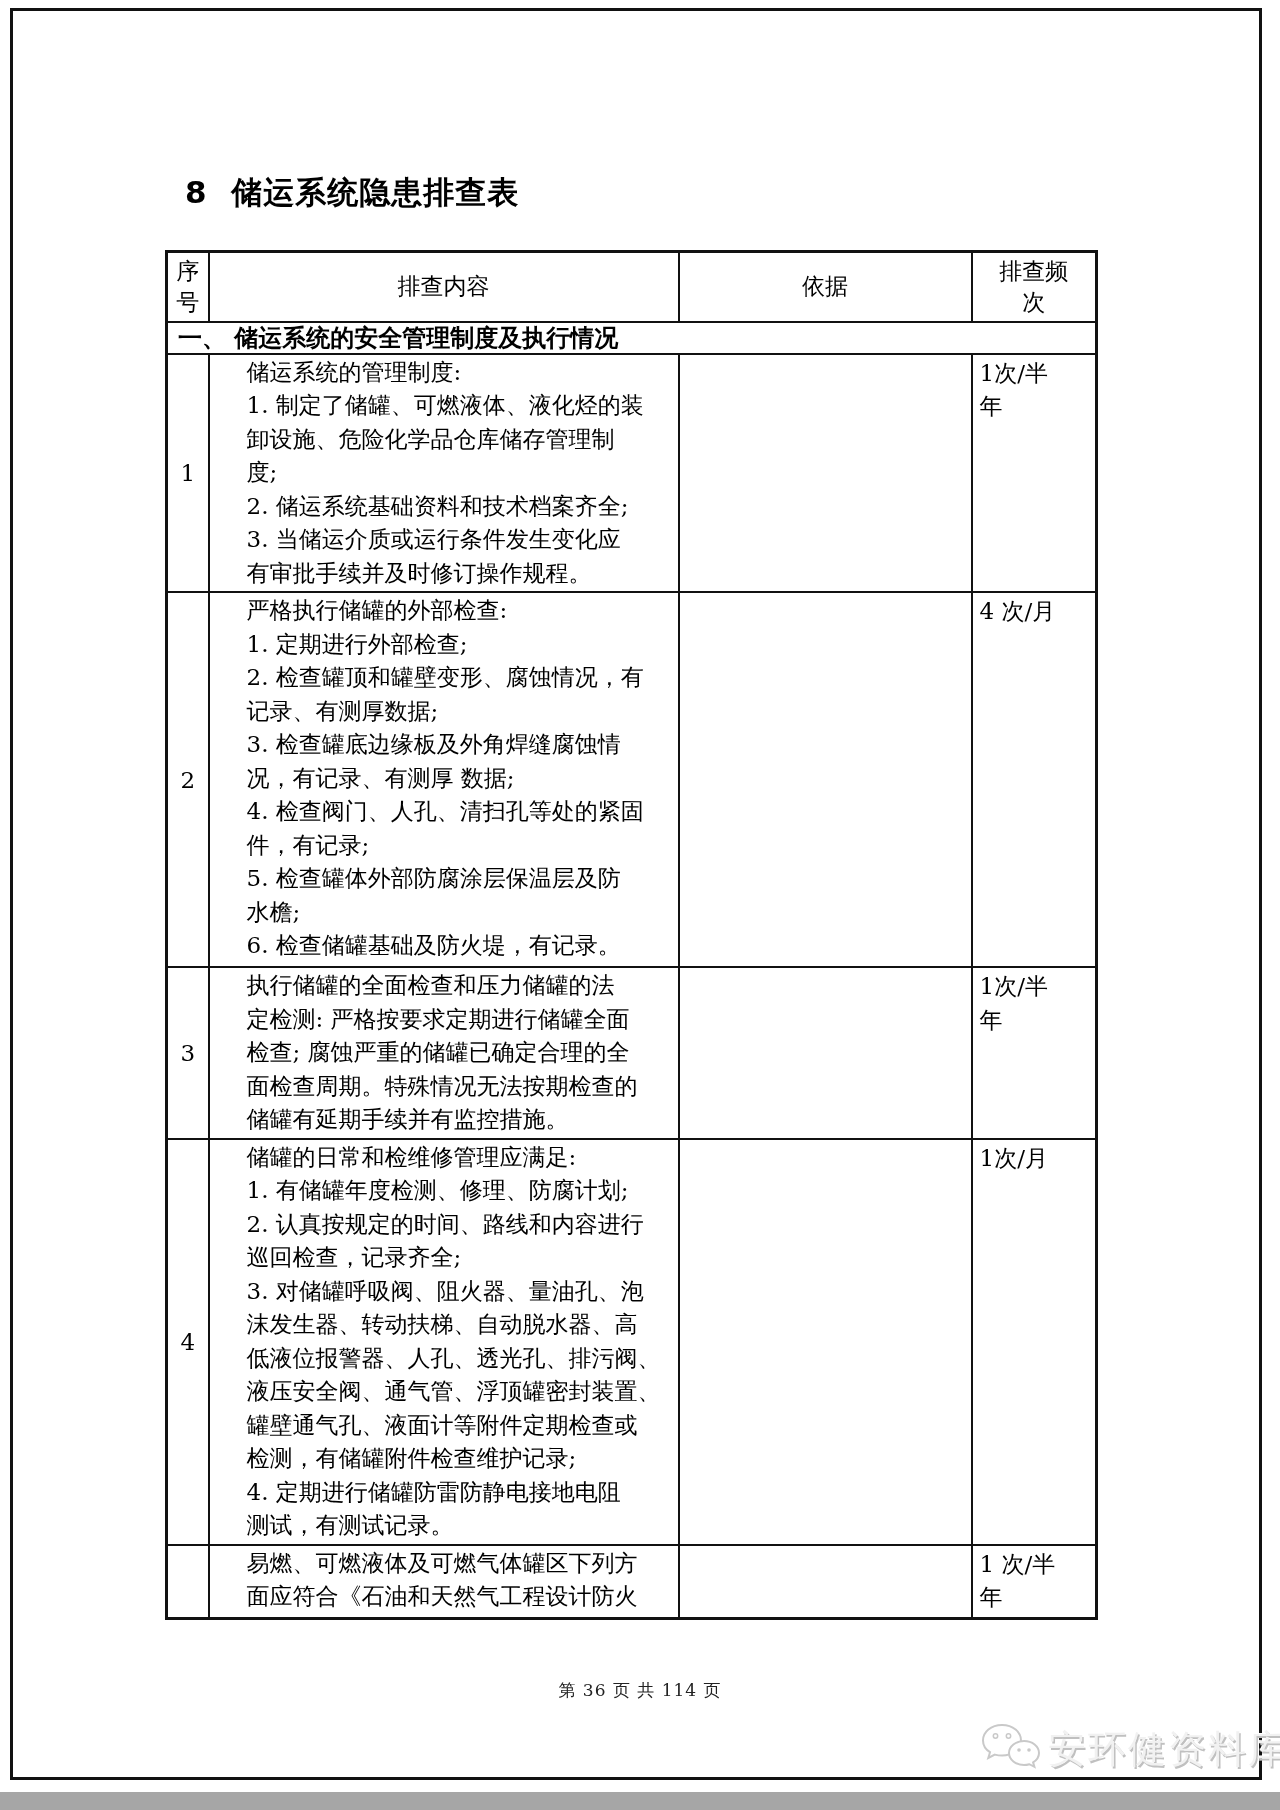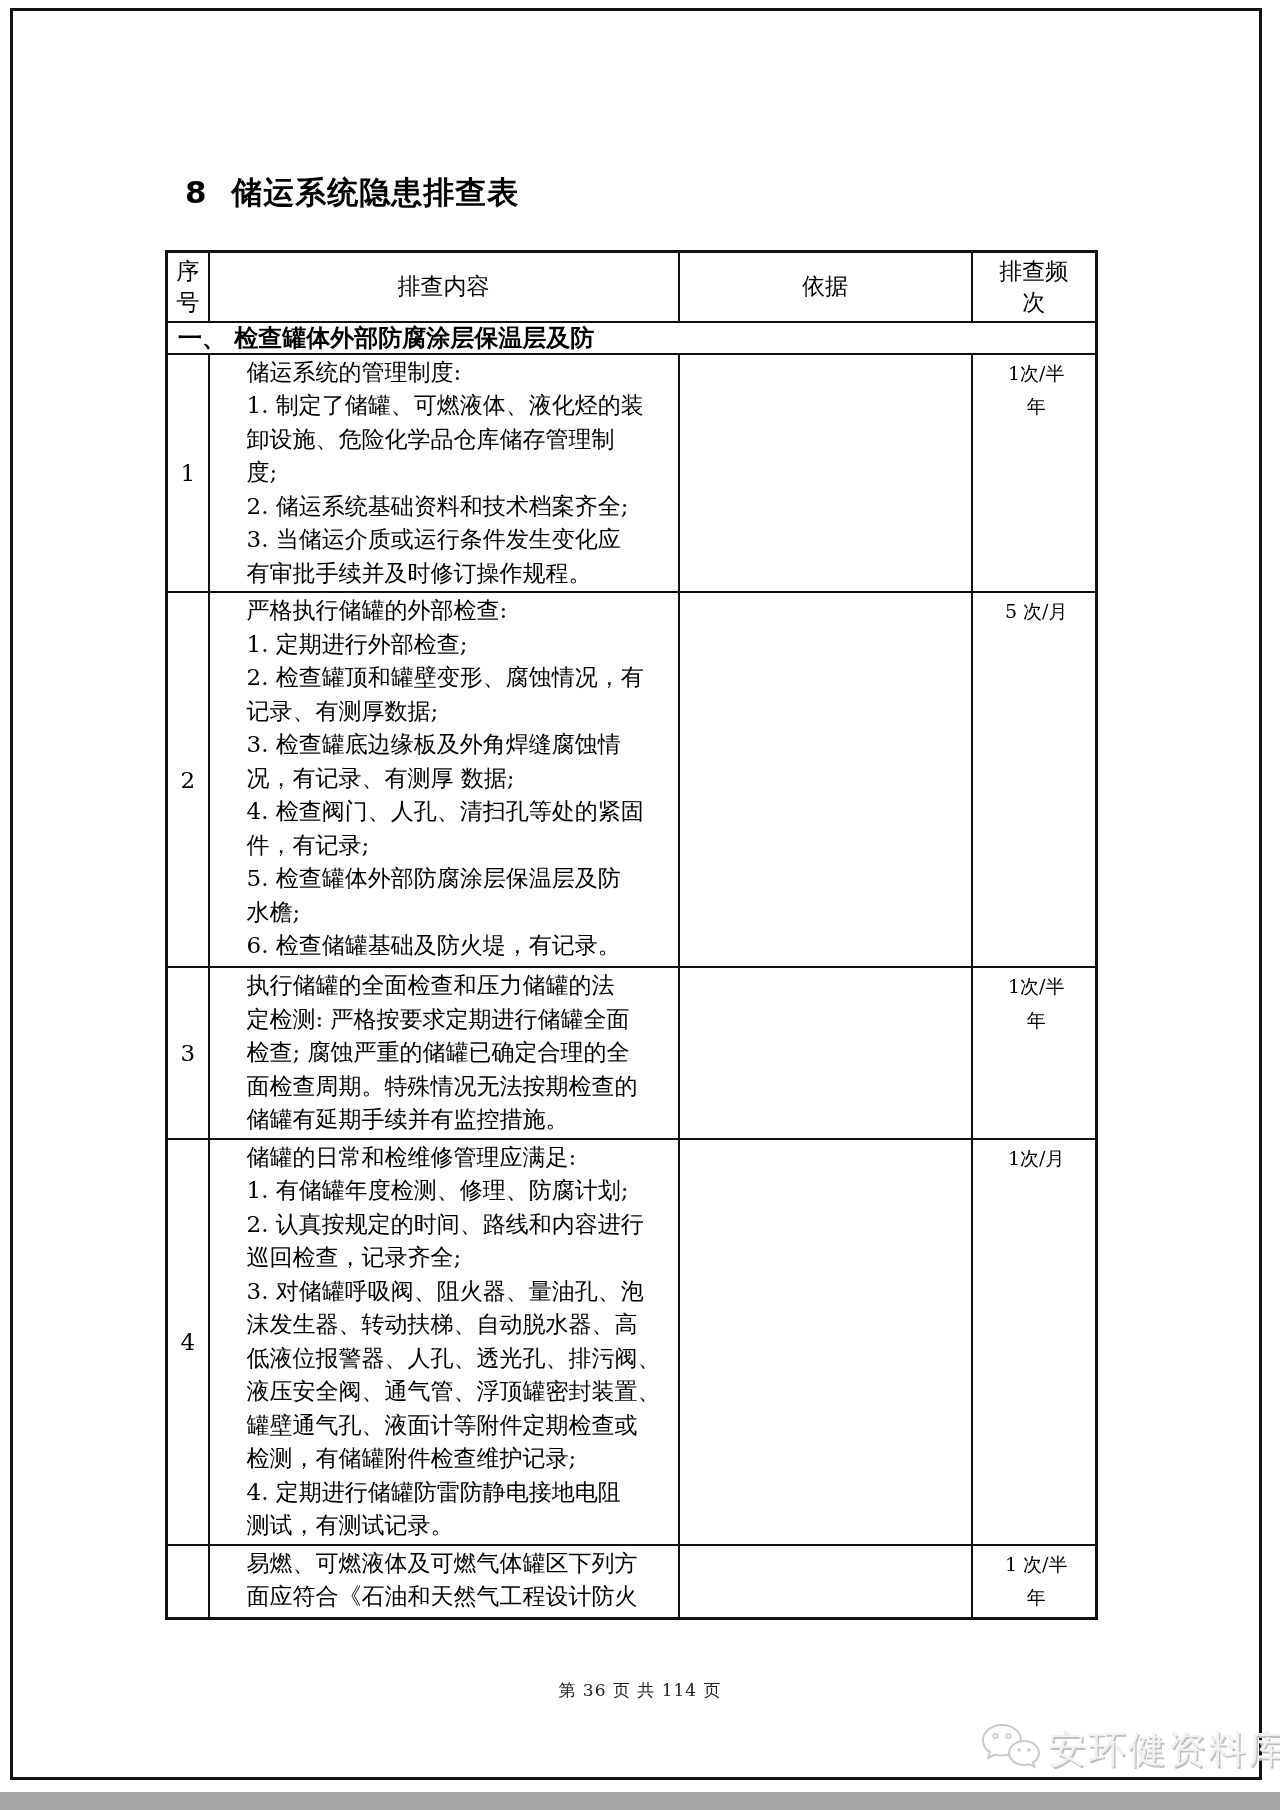--- a/index.html
+++ b/index.html
@@ -43,22 +43,22 @@
   }
   td.num{
     text-align:center;vertical-align:middle;font-size:23px;
   }
   td.content{
     vertical-align:top;font-size:23px;line-height:33.5px;
     padding:1px 4px 1px 37px;white-space:pre-line;
   }
   td.basis{vertical-align:top;font-size:23px;}
   td.freq{
-    vertical-align:top;font-size:19px;line-height:33.5px;
-    padding:2px 2px 2px 7px;white-space:pre-line;text-align:center;
+    vertical-align:top;font-size:23px;line-height:33.5px;
+    padding:2px 2px 2px 7px;white-space:pre-line;
   }
   .page-footer{
     position:absolute;left:0;top:1679px;width:1280px;text-align:center;
     font-size:17px;letter-spacing:1px;color:#222;
   }
   .watermark{
     position:absolute;left:980px;top:1722px;
     display:flex;align-items:center;gap:8px;
   }
   .watermark-text{
@@ -86,21 +86,21 @@
     <tr style="height:70px;">
       <th class="h">序
 号</th>
       <th class="h">排查内容</th>
       <th class="h">依据</th>
       <th class="h">排查频
 次</th>
     </tr>
 
     <tr class="section" style="height:32px;">
-      <td colspan="4">一、 检查罐体外部防腐涂层保温层及防</td>
+      <td colspan="4">一、 储运系统的安全管理制度及执行情况</td>
     </tr>
 
     <tr style="height:235px;">
       <td class="num">1</td>
       <td class="content">储运系统的管理制度:
 1. 制定了储罐、可燃液体、液化烃的装
 卸设施、危险化学品仓库储存管理制
 度;
 2. 储运系统基础资料和技术档案齐全;
 3. 当储运介质或运行条件发生变化应
@@ -117,21 +117,21 @@
 2. 检查罐顶和罐壁变形、腐蚀情况，有
 记录、有测厚数据;
 3. 检查罐底边缘板及外角焊缝腐蚀情
 况，有记录、有测厚 数据;
 4. 检查阀门、人孔、清扫孔等处的紧固
 件，有记录;
 5. 检查罐体外部防腐涂层保温层及防
 水檐;
 6. 检查储罐基础及防火堤，有记录。</td>
       <td class="basis"></td>
-      <td class="freq">5 次/月</td>
+      <td class="freq">4 次/月</td>
     </tr>
 
     <tr style="height:168px;">
       <td class="num">3</td>
       <td class="content">执行储罐的全面检查和压力储罐的法
 定检测: 严格按要求定期进行储罐全面
 检查; 腐蚀严重的储罐已确定合理的全
 面检查周期。特殊情况无法按期检查的
 储罐有延期手续并有监控措施。</td>
       <td class="basis"></td>

